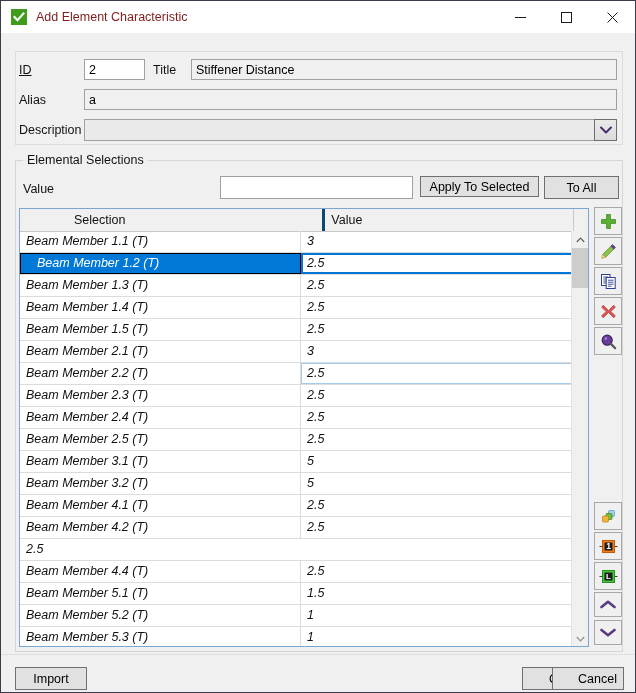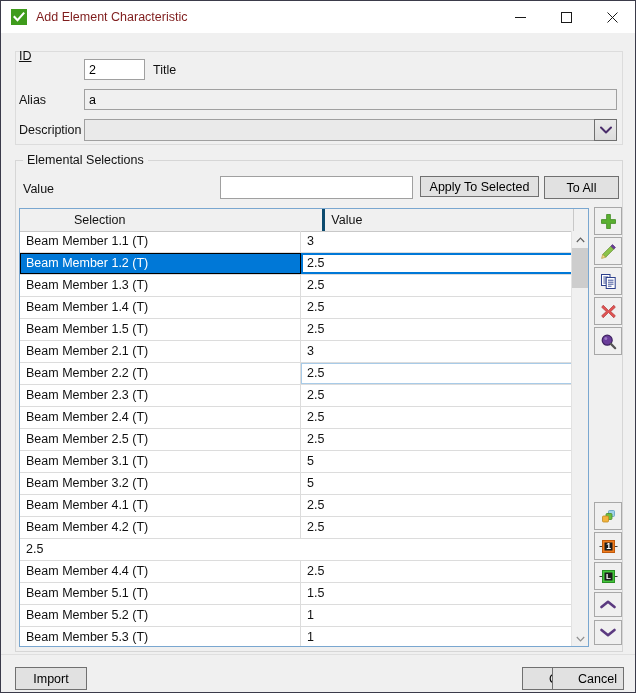--- a/index.html
+++ b/index.html
@@ -84,21 +84,21 @@
     border: 1px solid #a0a0a0;
     background: #ffffff;
     font-family: "Liberation Sans", sans-serif;
     font-size: 12.5px;
     color: #000;
     padding: 0 4px;
     line-height: 19px;
     outline: none;
   }
 
-  #lbl-id     { left: 18px; top: 48px; text-decoration: underline; }
+  #lbl-id     { left: 18px; top: 62px; text-decoration: underline; }
   #in-id      { left: 83px; top: 58px; width: 61px; height: 21px; }
   #lbl-title  { left: 152px; top: 62px; }
   #in-title   { left: 190px; top: 58px; width: 426px; height: 21px; background:#f0f0f0; }
   #lbl-alias  { left: 18px; top: 92px; }
   #in-alias   { left: 83px; top: 88px; width: 533px; height: 21px; background:#f0f0f0; }
   #lbl-desc   { left: 18px; top: 122px; }
   #in-desc    { left: 83px; top: 118px; width: 510px; height: 22px; background:#eaeaea; border-right:none; }
   #desc-drop {
     position: absolute;
     left: 593px; top: 118px;
@@ -184,40 +184,41 @@
     width: 553px;
     height: 416px;
     overflow: hidden;
   }
   .row {
     display: flex;
     height: 22px;
     box-sizing: border-box;
     border-bottom: 1px solid #dcdcdc;
     position: relative;
+    font-style: italic;
   }
   .cell {
     font-size: 12.5px;
     color: #111;
     line-height: 21px;
     padding-left: 6px;
     box-sizing: border-box;
     white-space: nowrap;
     overflow: hidden;
   }
   .cell.c0 { width: 281px; border-right: 1px solid #dcdcdc; }
   .cell.c1 { width: 272px; }
 
   .row.selected .cell.c0 {
     background: #0078d7;
     color: #ffffff;
     border: 1px solid #000000;
     border-right: 1px solid #000000;
     line-height: 19px;
-    padding-left: 5px;
+    padding-left: 16px;
   }
   .row.selected .cell.c1 {
     background: #ffffff;
     color: #111;
     border: 2px solid #0078d7;
     line-height: 17px;
     padding-left: 4px;
   }
   .row.editfocus .cell.c1 {
     background: #ffffff;
@@ -319,20 +320,21 @@
       </div>
     </div>
   </div>
 
   <div id="form-panel"></div>
 
   <div class="field-label" id="lbl-id">ID</div>
   <input class="tbox" id="in-id" value="2" style="">
 
   <div class="field-label" id="lbl-title">Title</div>
+  <input class="tbox" id="in-title" value="Stiffener Distance" style="">
 
   <div class="field-label" id="lbl-alias">Alias</div>
   <input class="tbox" id="in-alias" value="a" style="">
 
   <div class="field-label" id="lbl-desc">Description</div>
   <input class="tbox" id="in-desc" value="" style="">
   <div id="desc-drop">
     <svg width="12" height="8" viewBox="0 0 12 8">
         <path d="M1 1.5 L6 6.5 L11 1.5" stroke="#4a2d6b" stroke-width="2" fill="none" stroke-linecap="round" stroke-linejoin="round"></path>
       </svg>

